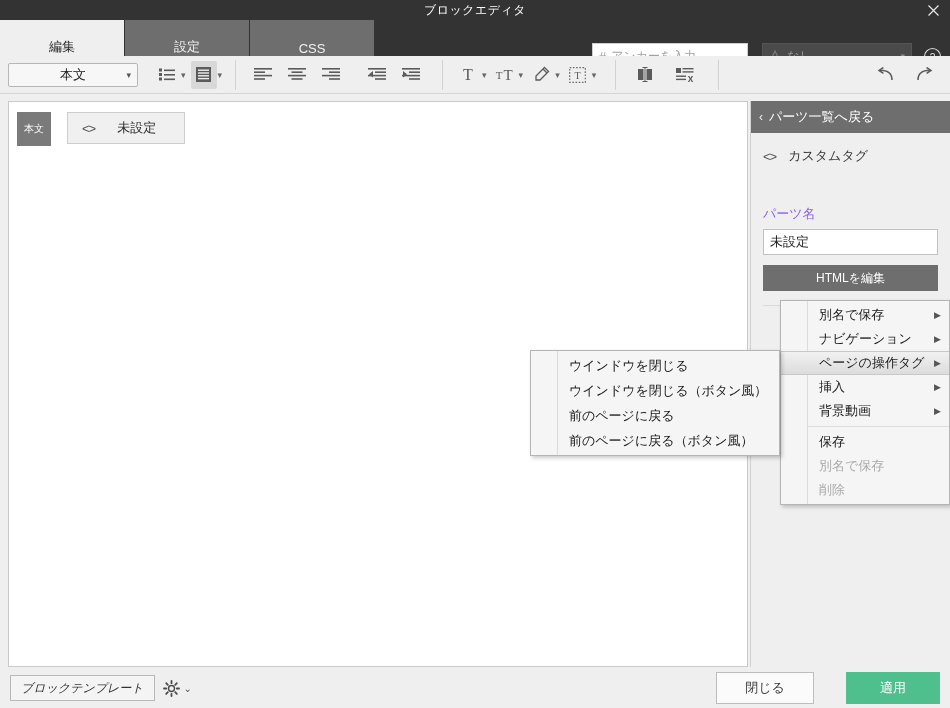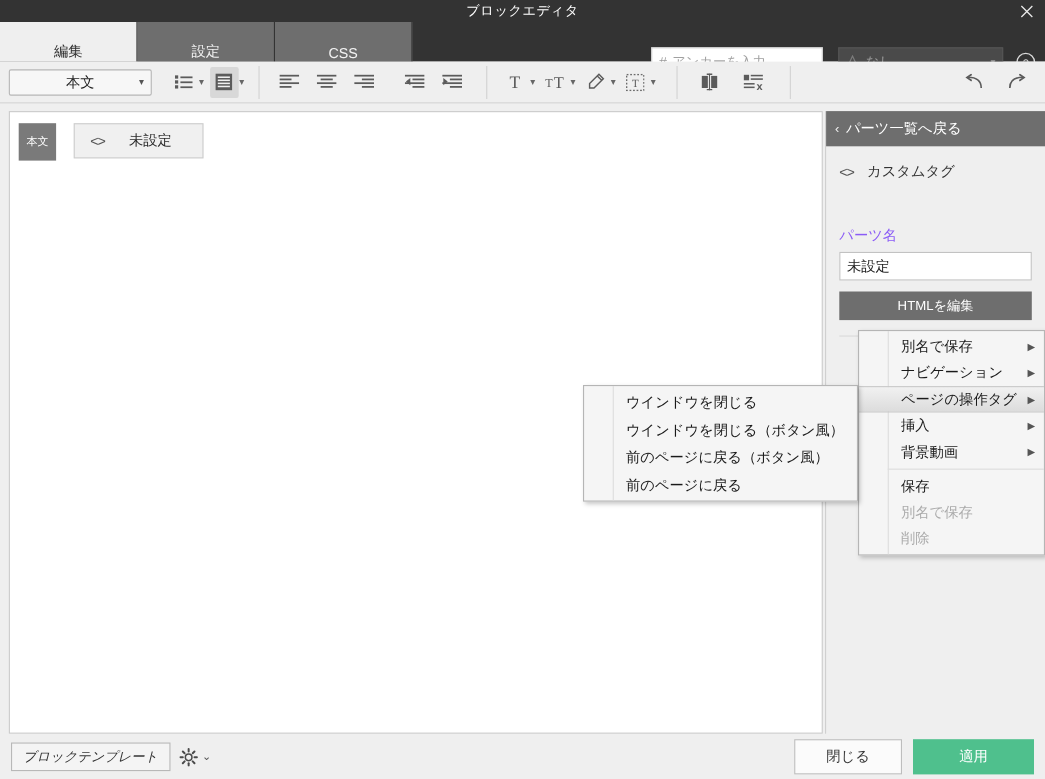--- a/index.html
+++ b/index.html
@@ -194,23 +194,24 @@
     font-style: italic;
   }
   .gear-wrap { display: flex; align-items: center; margin-left: 8px; gap: 4px; cursor: pointer; }
   .bottom-right { margin-left: auto; display: flex; align-items: center; gap: 10px; }
   .btn-close {
     width: 98px; height: 32px; background: #fbfbfb; border: 1px solid #bdbdbd;
     font-size: 13px; color: #3a3a3a; cursor: pointer;
     font-family: "Liberation Sans", sans-serif;
   }
   .btn-apply {
-    width: 110px; height: 32px; background: #4fc08d; border: 0;
+    width: 94px; height: 32px; background: #4fc08d; border: 0;
     font-size: 13px; color: #ffffff; cursor: pointer;
     font-family: "Liberation Sans", sans-serif;
+    margin-left: 22px;
   }
   svg { display: block; }
 </style>
 </head>
 <body>
 
 <div class="app">
 
   <div class="titlebar">
     <span class="title">ブロックエディタ</span>
@@ -476,24 +477,24 @@
   </div>
 
   <div class="menu" id="sub-menu">
     <div class="mitem">
       <span>ウインドウを閉じる</span>
     </div>
     <div class="mitem">
       <span>ウインドウを閉じる（ボタン風）</span>
     </div>
     <div class="mitem">
+      <span>前のページに戻る</span>
+    </div>
+    <div class="mitem">
       <span>前のページに戻る（ボタン風）</span>
-    </div>
-    <div class="mitem">
-      <span>前のページに戻る</span>
     </div>
   </div>
 
   <div class="bottombar">
     <div class="tpl-btn">
       <span>ブロックテンプレート</span>
     </div>
     <div class="gear-wrap">
       <span>
         <svg width="17" height="17" viewBox="0 0 17 17">

